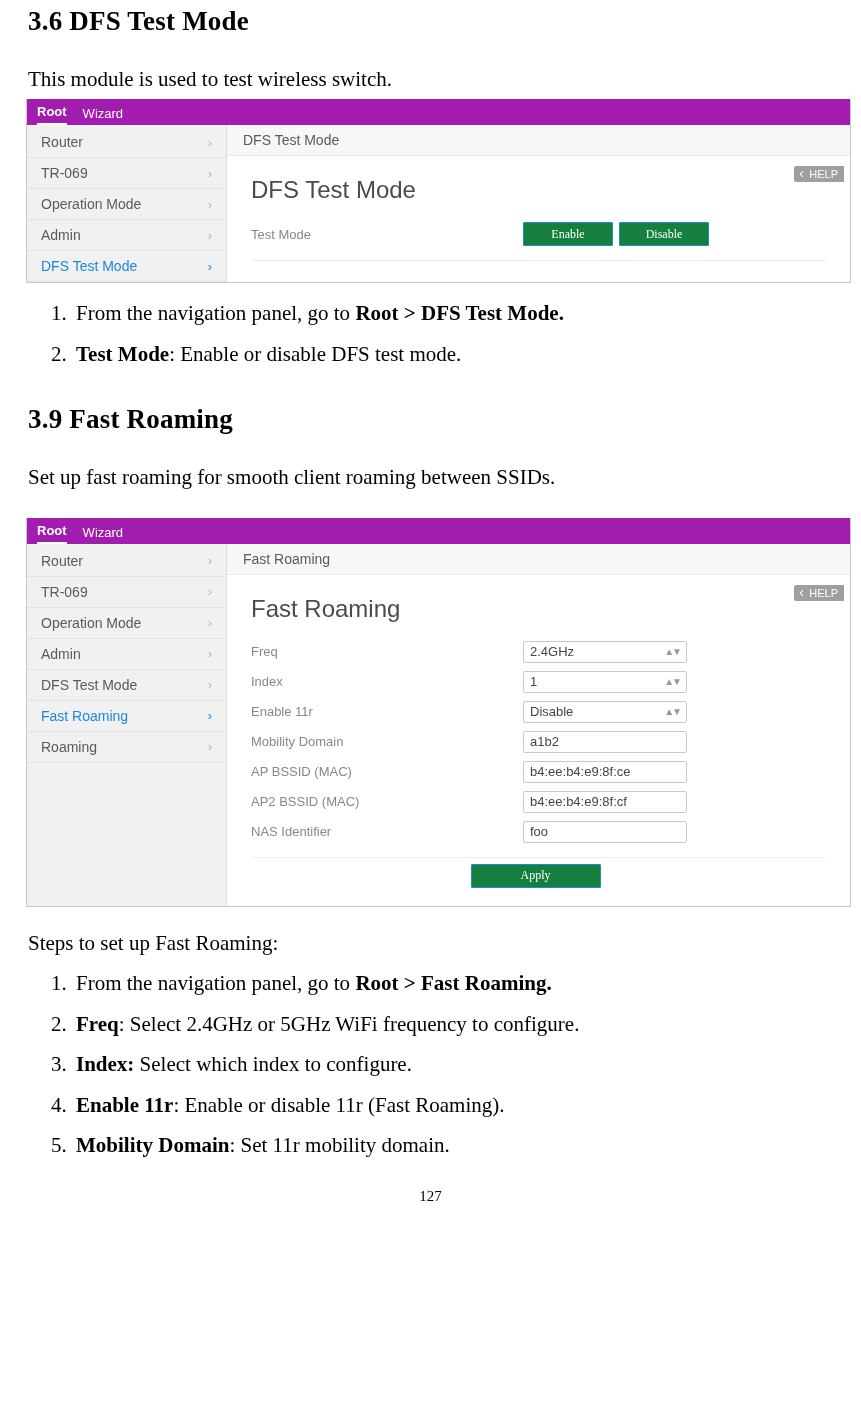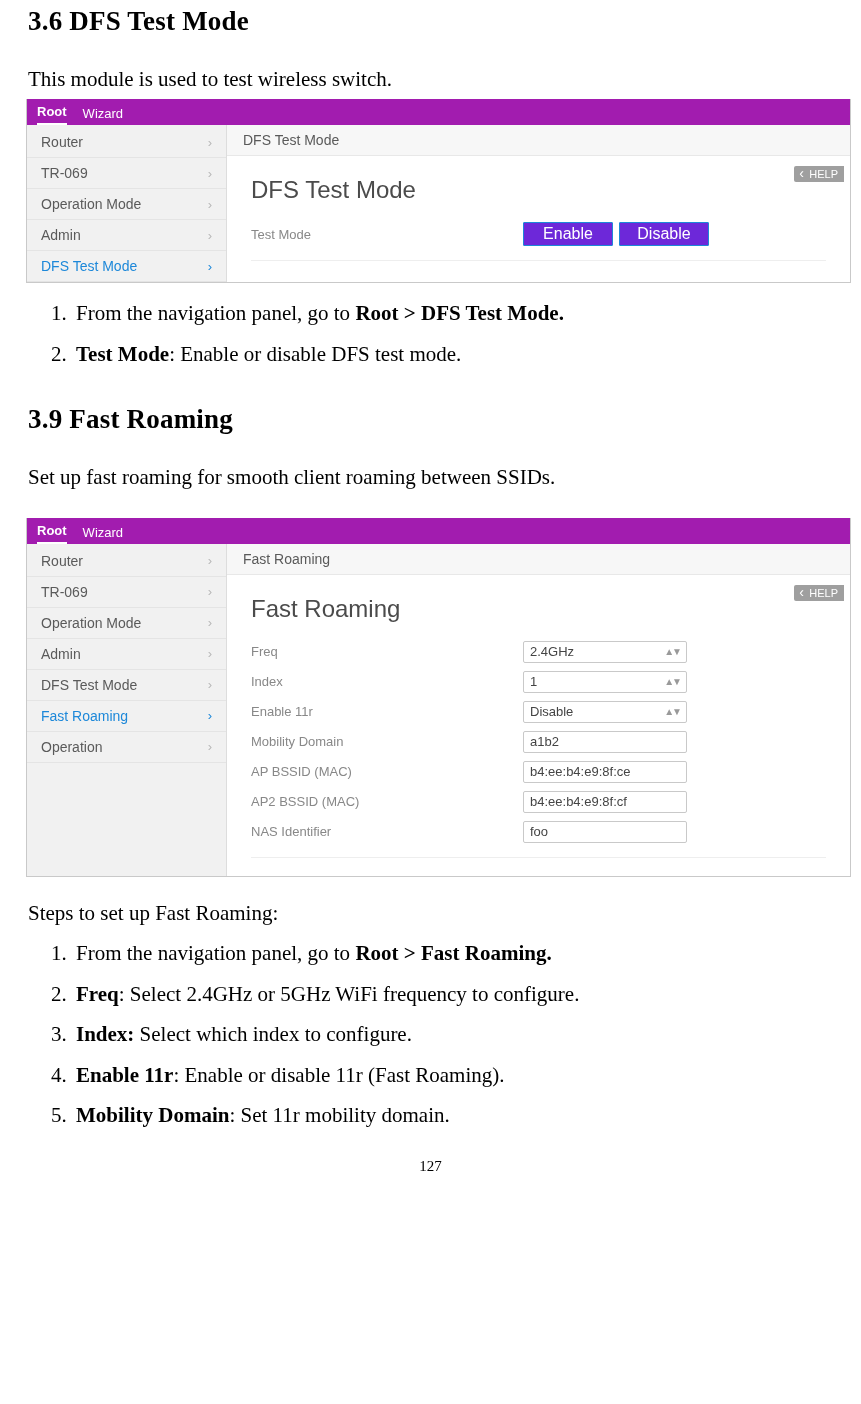--- a/index.html
+++ b/index.html
@@ -122,26 +122,27 @@
     font-size: 13px;
     color: #888;
   }
   .form-row .lbl { width: 272px; }
   .btn {
     display: inline-flex;
     align-items: center;
     justify-content: center;
     height: 24px;
     min-width: 90px;
-    font-size: 16px;
+    font-size: 12px;
     color: #fff;
-    background: #6d28d9;
+    background: #15803d;
     border: 1px solid #1d88d9;
     margin-right: 6px;
     border-radius: 1px;
+    font-family: Liberation Serif, serif;
   }
   .field {
     display: inline-flex;
     align-items: center;
     justify-content: space-between;
     height: 22px;
     width: 164px;
     padding: 0 6px;
     border: 1px solid #c9c9c9;
     border-radius: 2px;
@@ -239,21 +240,21 @@
         </div>
       <div class="side-item">
           <span>DFS Test Mode</span>
           <span class="chev">›</span>
         </div>
       <div class="side-item active">
           <span>Fast Roaming</span>
           <span class="chev">›</span>
         </div>
       <div class="side-item">
-          <span>Operation</span>
+          <span>Roaming</span>
           <span class="chev">›</span>
         </div>
     </div>
     <div class="content">
       <div class="breadcrumb">Fast Roaming</div>
       <div class="content-inner">
         <div class="help-badge">HELP</div>
         <div class="content-title">Fast Roaming</div>
 
         <div class="form-row">
@@ -295,20 +296,23 @@
               <span>b4:ee:b4:e9:8f:cf</span>
             </span>
         </div>
         <div class="form-row">
           <span class="lbl">NAS Identifier</span>
           <span class="field">
               <span>foo</span>
             </span>
         </div>
         <div class="hr-sep"></div>
+        <div class="apply-row">
+          <span class="btn">Apply</span>
+        </div>
       </div>
     </div>
   </div>
 </div>
 
 <p class="intro" style="margin-top:22px;">Steps to set up Fast Roaming:</p>
 
 <ol class="steps">
   <li><span>From the navigation panel, go to </span><b>Root &gt; Fast Roaming.</b></li>
   <li><b>Freq</b><span>: Select 2.4GHz or 5GHz WiFi frequency to configure.</span></li>

